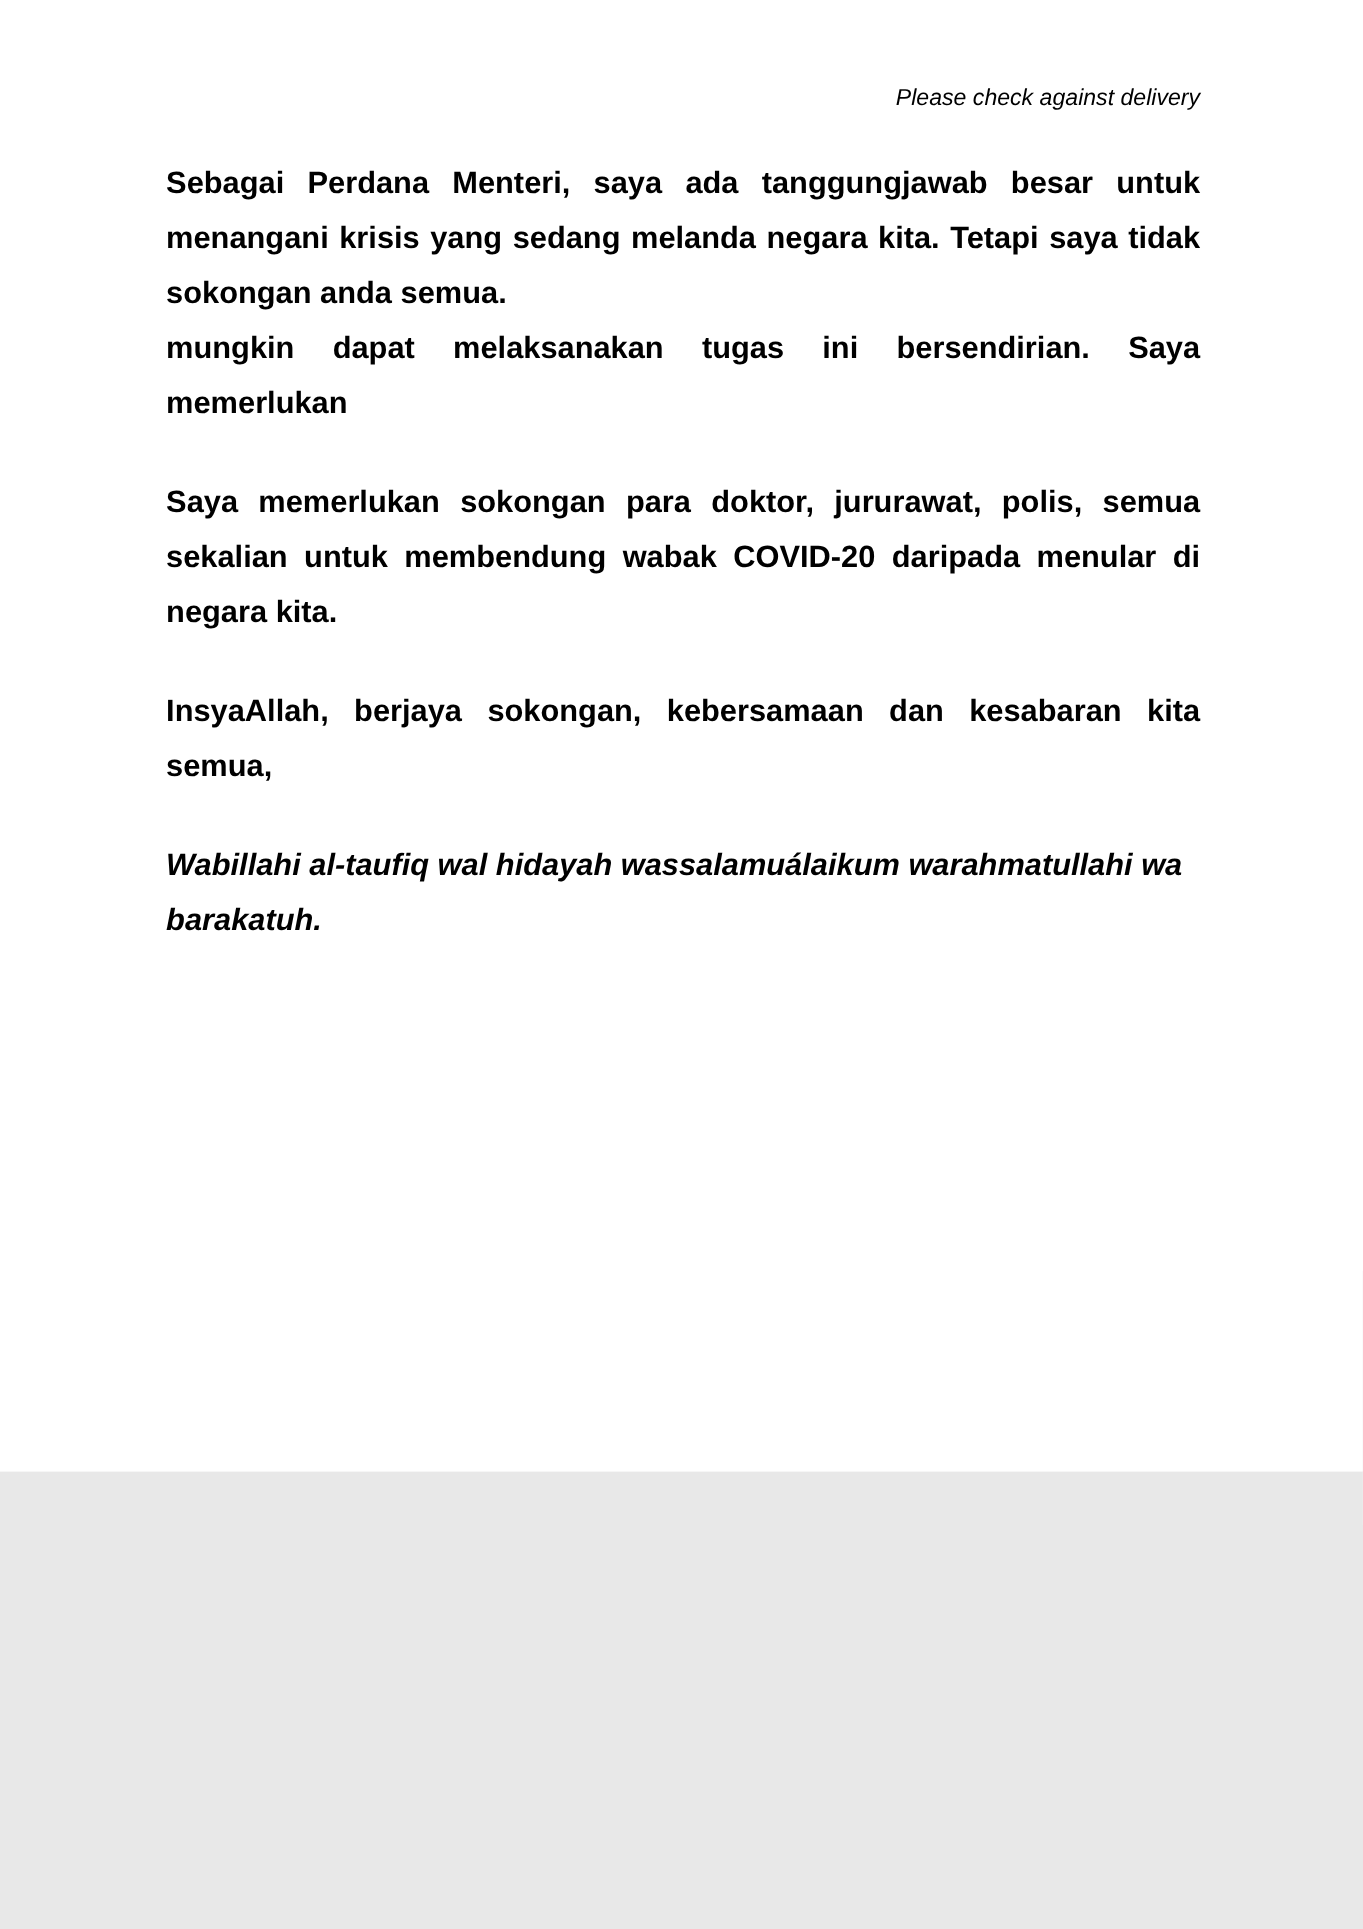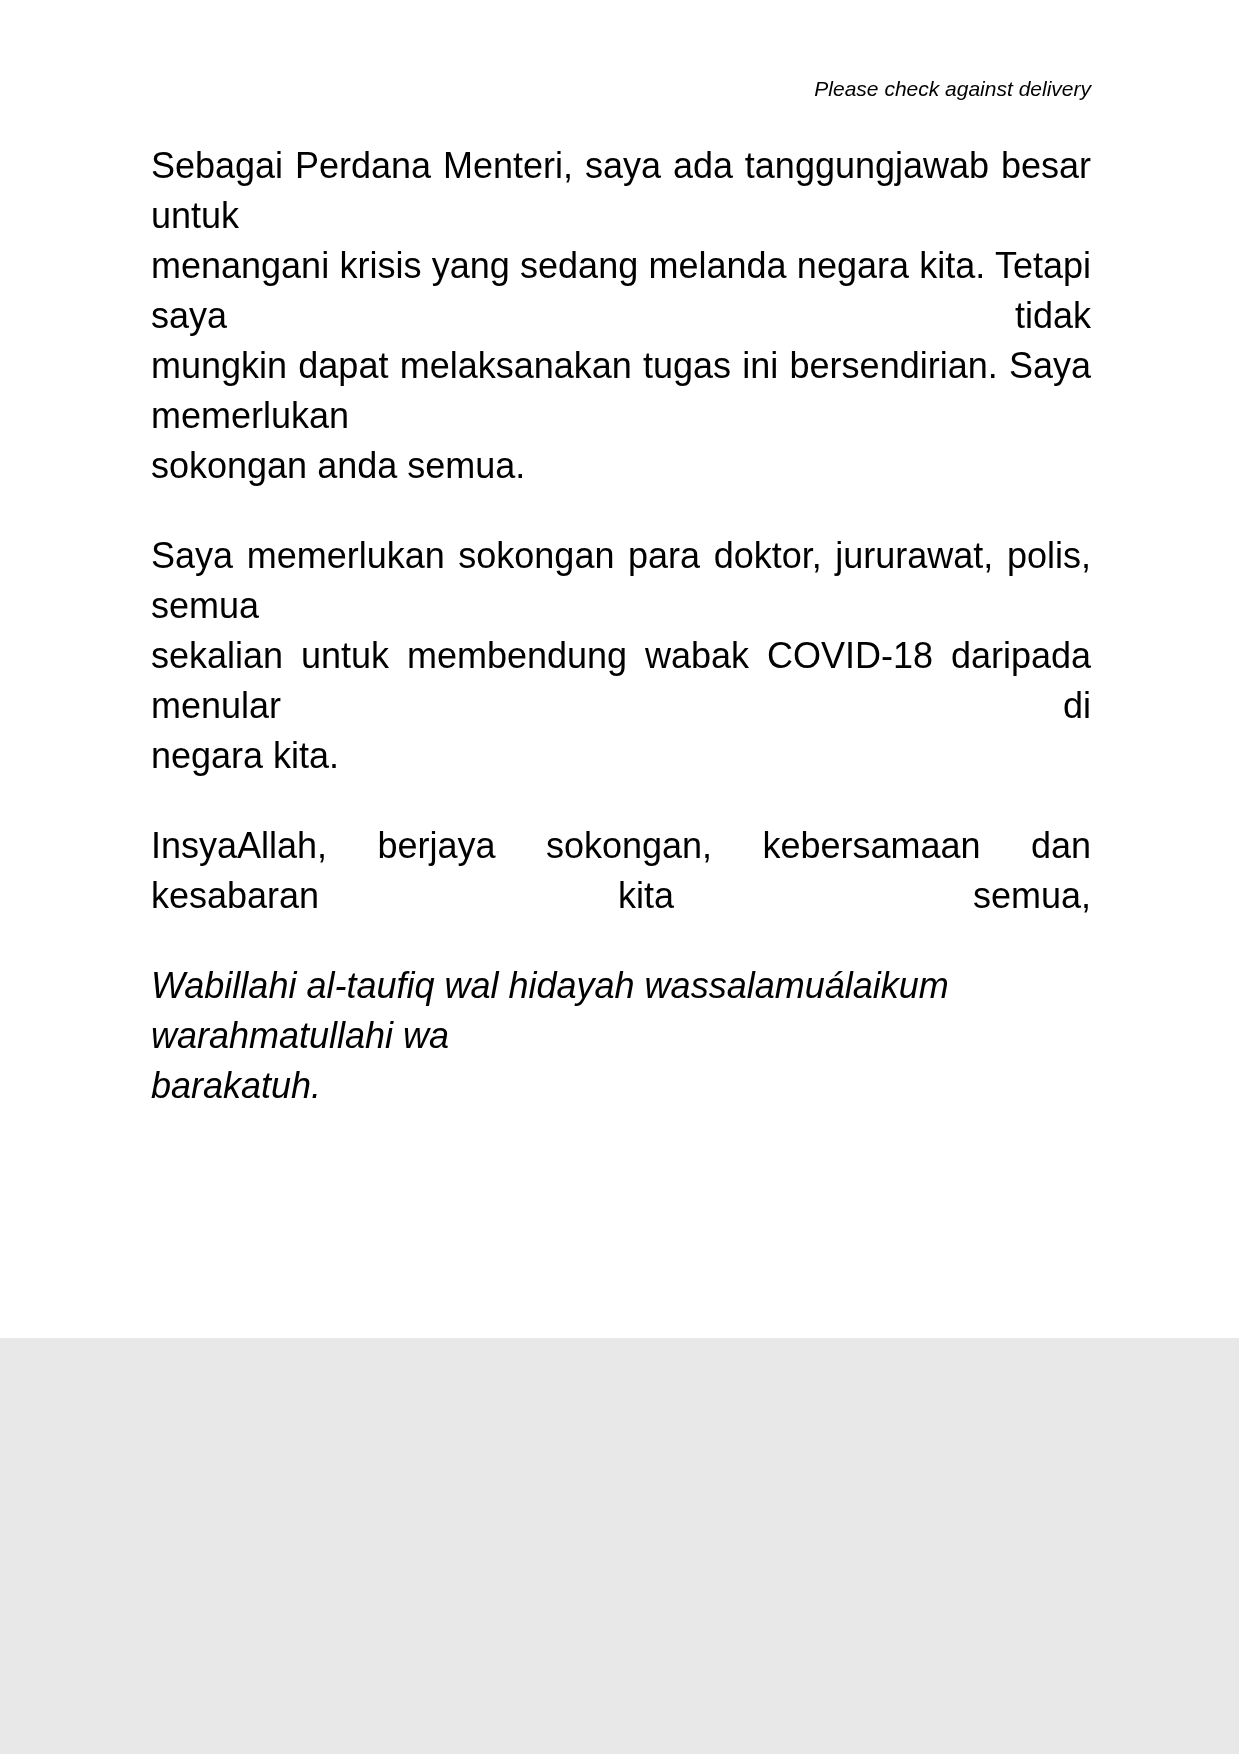--- a/index.html
+++ b/index.html
@@ -24,22 +24,23 @@
     text-align: right;
     font-style: italic;
     font-size: 21px;
     line-height: 25px;
   }
   .doc-body {
     position: absolute;
     top: 141px;
     left: 151px;
     width: 940px;
-    font-size: 36px;
+    font-size: 28px;
     line-height: 50px;
+    font-weight: bold;
   }
   .para {
     margin: 0 0 40px 0;
   }
   .para.italic {
     font-style: italic;
   }
   .line {
     text-align: left;
   }
@@ -60,26 +61,26 @@
 </head>
 <body>
 
 <div class="page">
   <div class="header-note">Please check against delivery</div>
 
   <div class="doc-body" id="doc-body">
       <div class="para">
         <div class="line j">Sebagai Perdana Menteri, saya ada tanggungjawab besar untuk</div>
         <div class="line j">menangani krisis yang sedang melanda negara kita. Tetapi saya tidak</div>
+        <div class="line">sokongan anda semua.</div>
         <div class="line j">mungkin dapat melaksanakan tugas ini bersendirian. Saya memerlukan</div>
-        <div class="line">sokongan anda semua.</div>
       </div>
       <div class="para">
         <div class="line j">Saya memerlukan sokongan para doktor, jururawat, polis, semua</div>
-        <div class="line j">sekalian untuk membendung wabak COVID-18 daripada menular di</div>
+        <div class="line j">sekalian untuk membendung wabak COVID-20 daripada menular di</div>
         <div class="line">negara kita.</div>
       </div>
       <div class="para">
         <div class="line j">InsyaAllah, berjaya sokongan, kebersamaan dan kesabaran kita semua,</div>
       </div>
       <div class="para italic">
         <div class="line">Wabillahi al-taufiq wal hidayah wassalamuálaikum warahmatullahi wa</div>
         <div class="line">barakatuh.</div>
       </div>
     </div>

